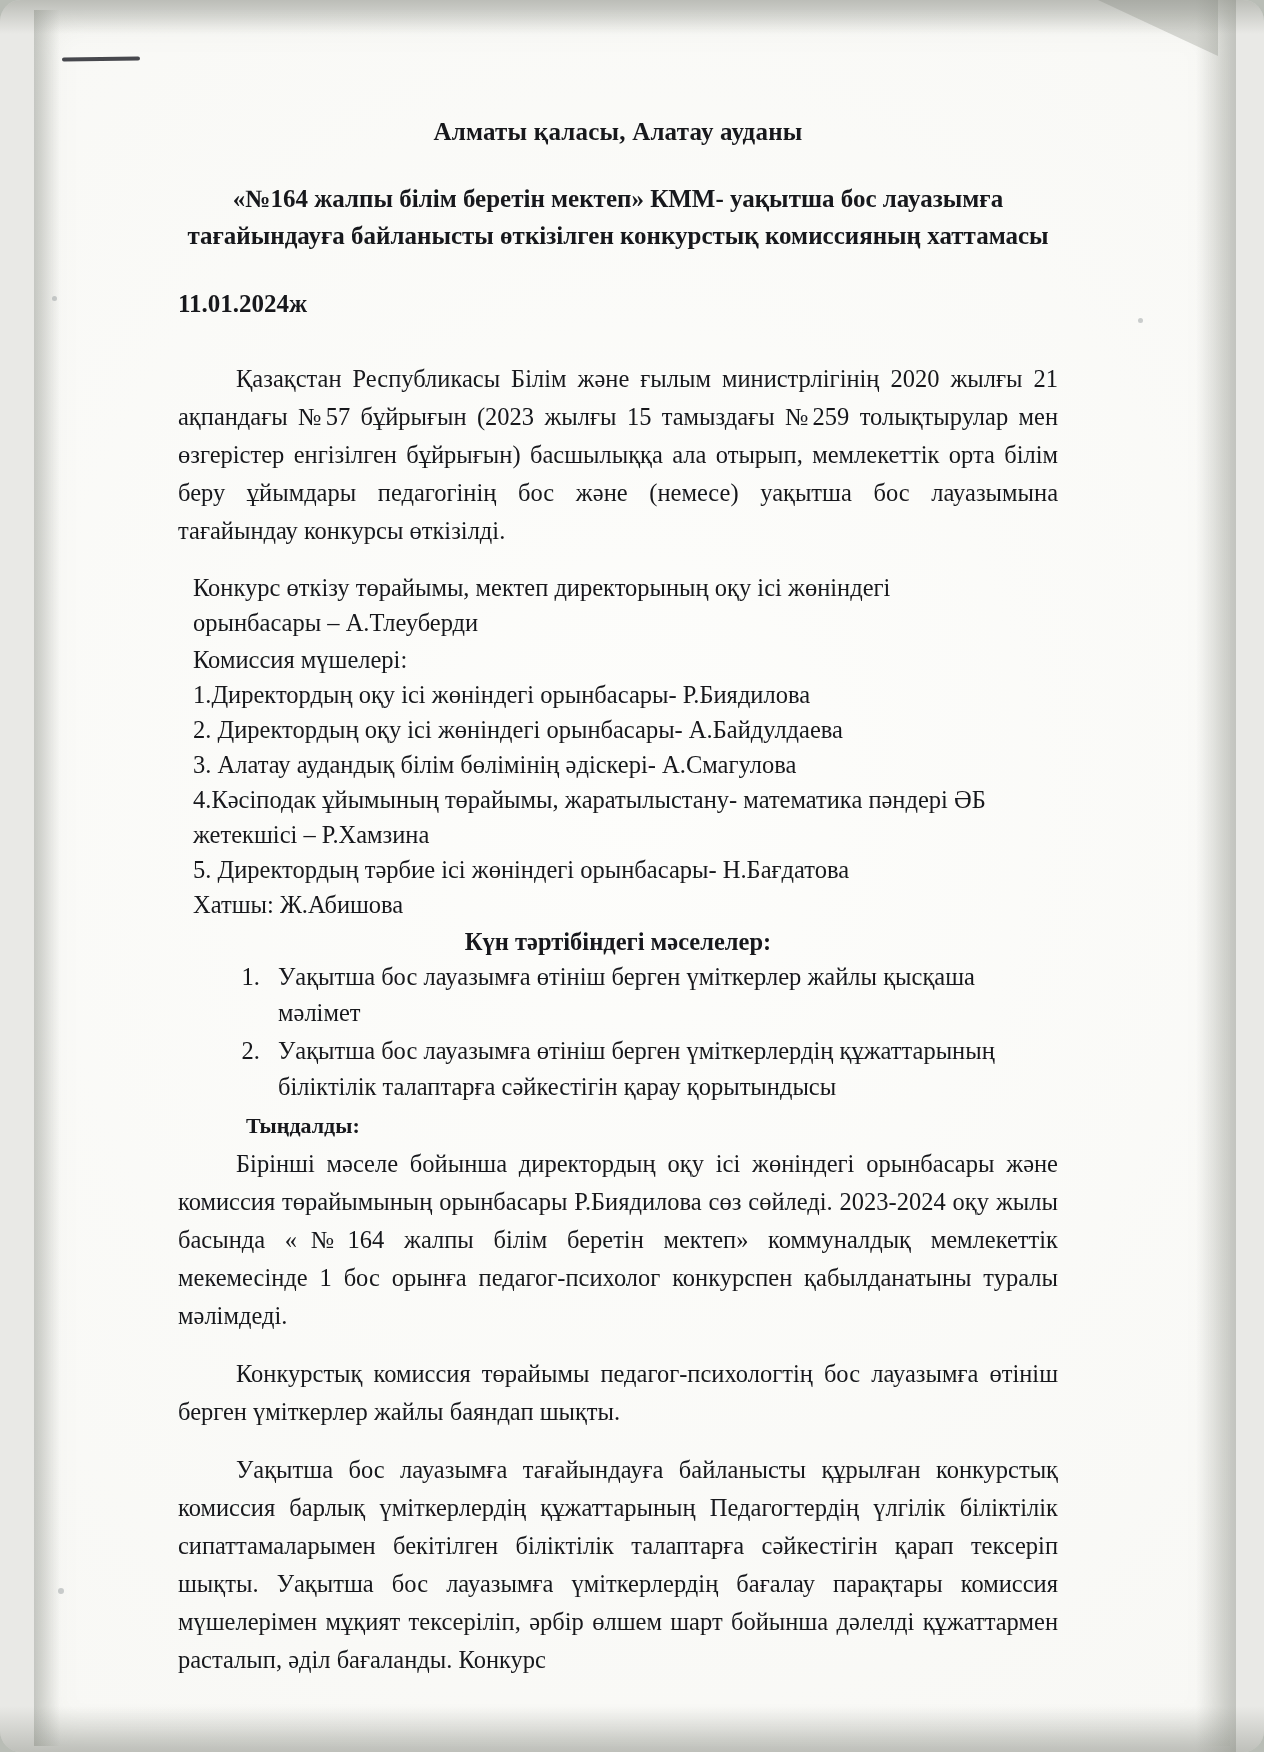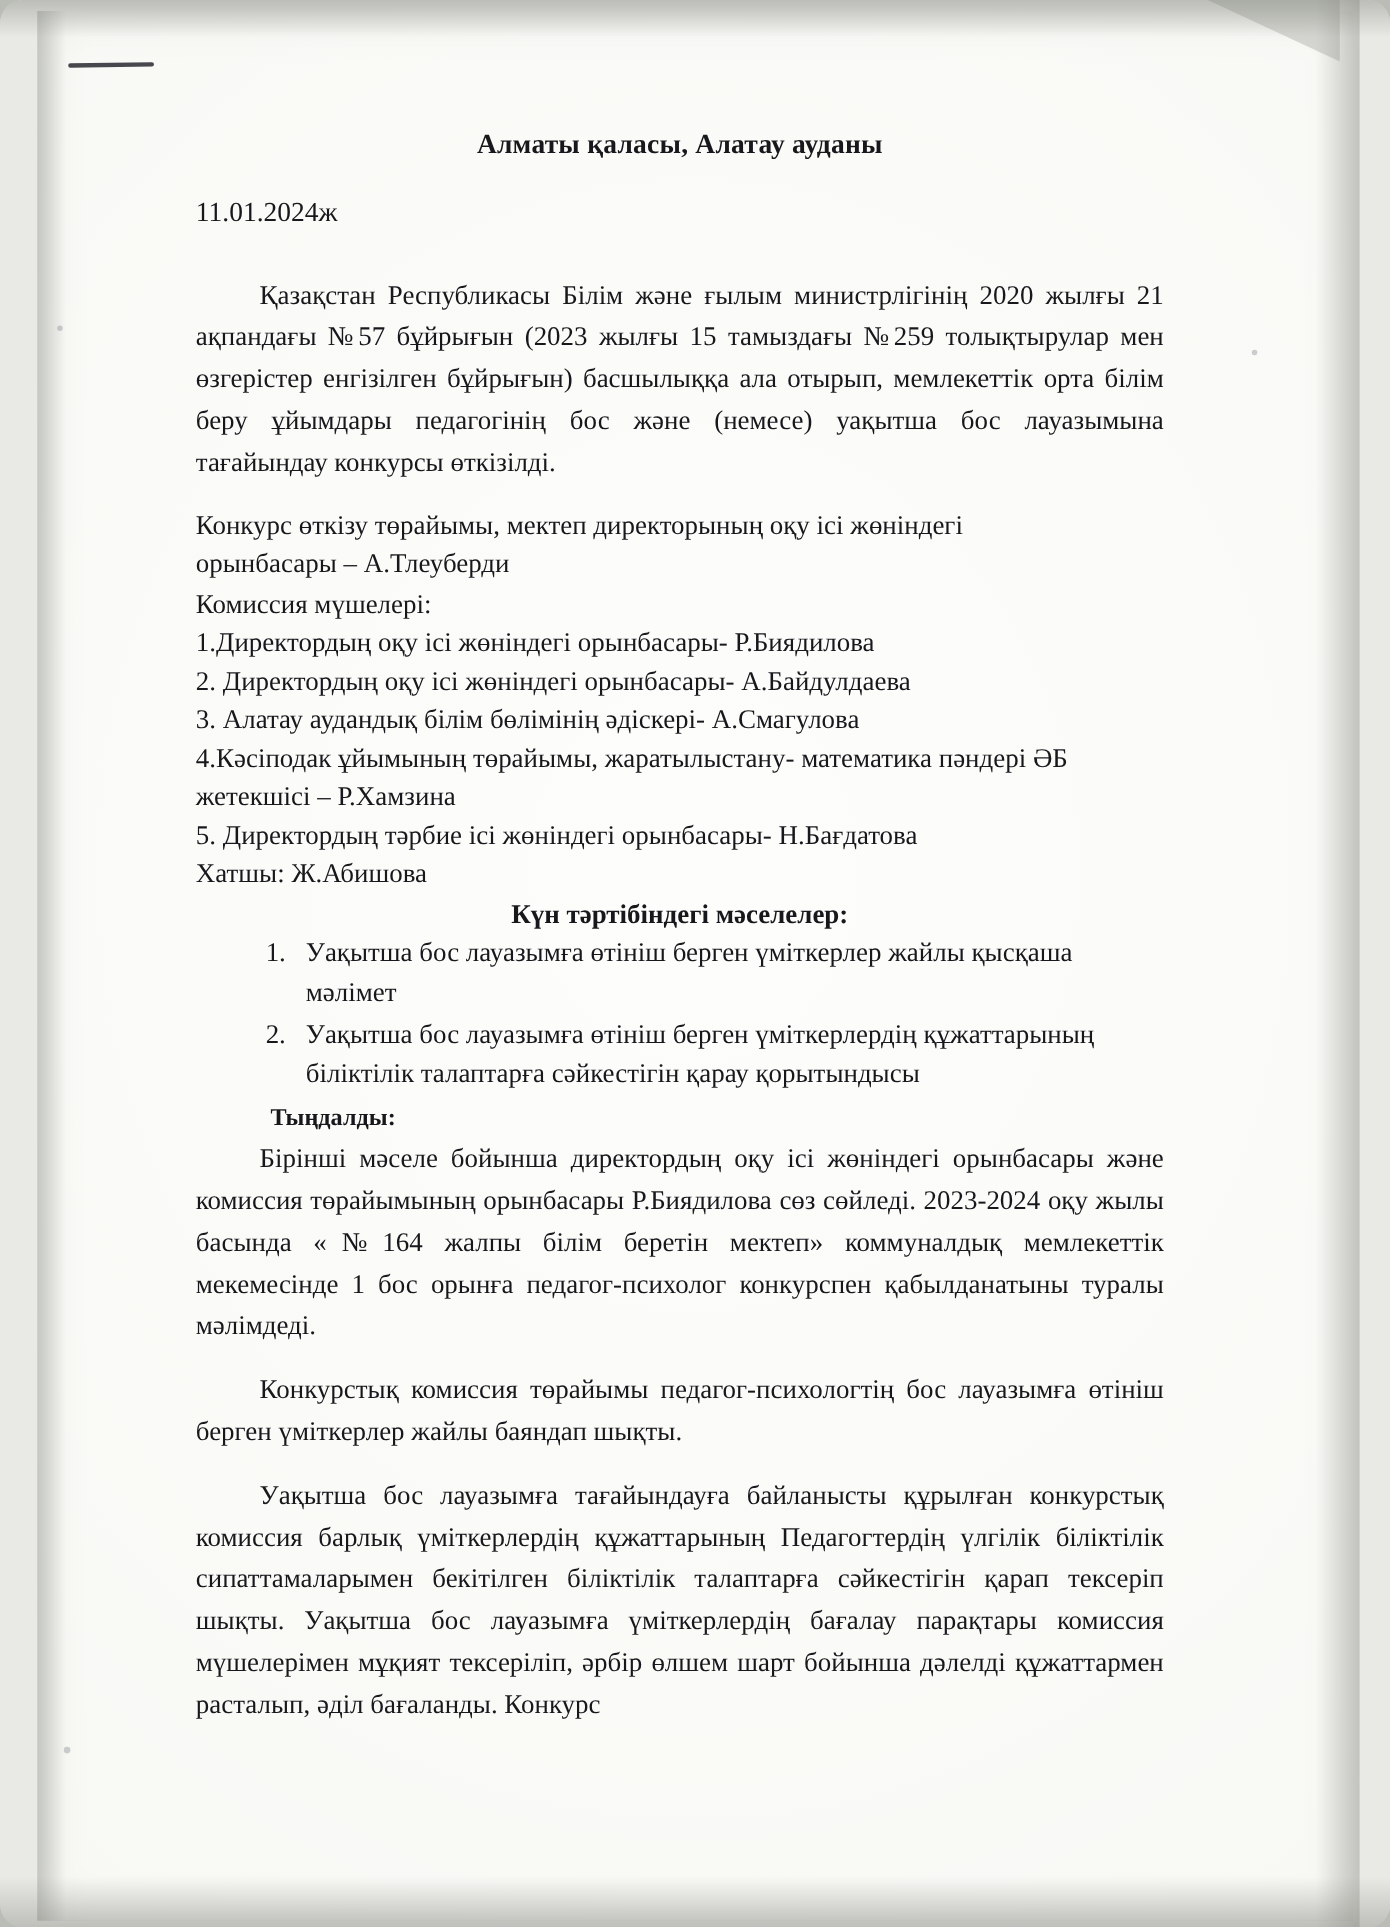--- a/index.html
+++ b/index.html
@@ -91,42 +91,42 @@
   }
   .h-title {
     font-size: 25px;
     font-weight: bold;
     line-height: 37px;
     margin: 0 0 36px 0;
     padding: 0 8px;
   }
   .h-date {
     font-size: 25px;
-    font-weight: normal;
+    font-weight: bold;
     margin: 0 0 42px 0;
     text-align: left;
   }
   .h-protocol {
     font-size: 25px;
     font-weight: bold;
     margin: 0 0 28px 0;
     padding-right: 72px;
   }
 
   .para {
     font-size: 24.5px;
     line-height: 38px;
     margin: 0 0 20px 0;
     text-indent: 58px;
   }
 
   .block-lines {
     font-size: 24.5px;
     line-height: 35px;
-    margin: 0 0 2px 0;
+    margin: 0 0 2px 15px;
   }
   .block-lines div { margin: 0; }
 
   .bold-line {
     font-size: 24.5px;
     font-weight: bold;
     line-height: 35px;
     margin: 0;
     text-align: center;
   }
@@ -166,20 +166,21 @@
   <div class="pen-mark"></div>
 
   <div class="speck" style="left:52px; top:296px; width:5px; height:5px;"></div>
   <div class="speck" style="left:58px; top:1588px; width:6px; height:6px;"></div>
   <div class="speck" style="left:1138px; top:318px; width:5px; height:5px;"></div>
 
   <div class="content">
 
     <p class="h-city t-center">Алматы қаласы, Алатау ауданы</p>
 
+    <p class="h-title t-center">«№164 жалпы білім беретін мектеп» КММ- уақытша бос лауазымға тағайындауға байланысты өткізілген конкурстық комиссияның хаттамасы</p>
 
     <p class="h-date">11.01.2024ж</p>
 
 
     <p class="para t-justify">Қазақстан Республикасы Білім және ғылым министрлігінің 2020 жылғы 21 ақпандағы №57 бұйрығын (2023 жылғы 15 тамыздағы №259 толықтырулар мен өзгерістер енгізілген бұйрығын) басшылыққа ала отырып, мемлекеттік орта білім беру ұйымдары педагогінің бос және (немесе) уақытша бос лауазымына тағайындау конкурсы өткізілді.</p>
 
     <div class="block-lines">
       <div>Конкурс өткізу төрайымы, мектеп директорының оқу ісі жөніндегі</div>
       <div>орынбасары – А.Тлеуберди</div>
     </div>

